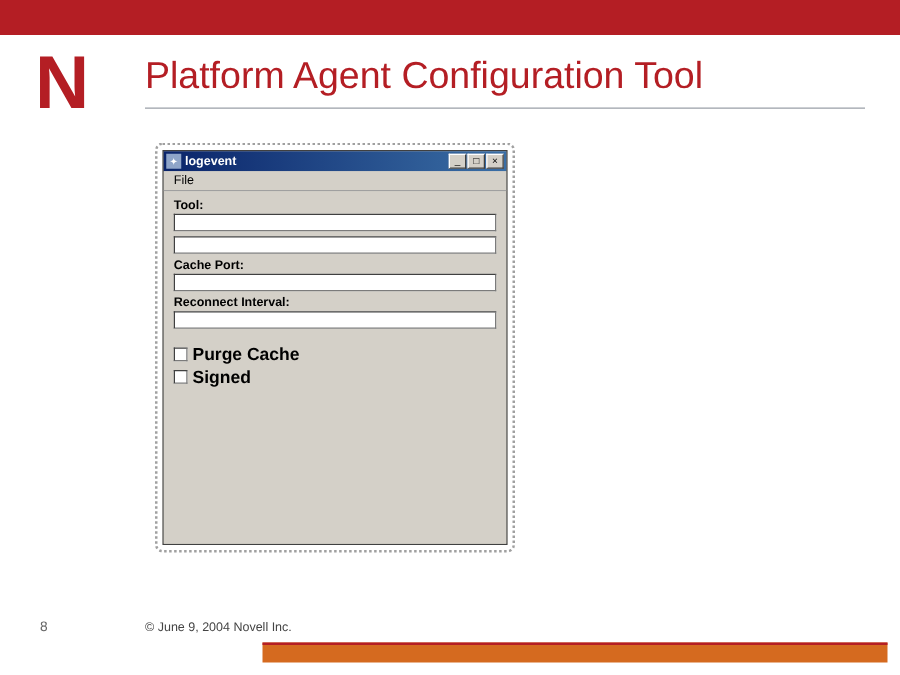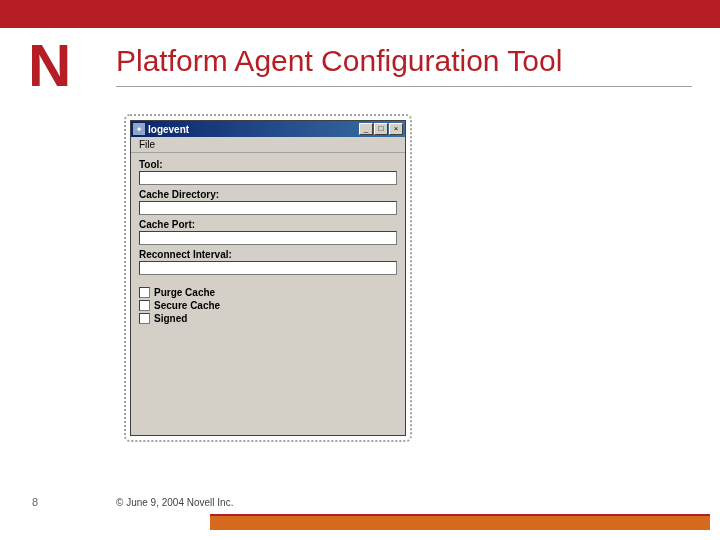--- a/index.html
+++ b/index.html
@@ -148,21 +148,21 @@
   .form-checkbox {
     width: 11px; height: 11px;
     background: #ffffff;
     border: 1px solid #7b7b7b;
     border-top-color: #404040;
     border-left-color: #404040;
     appearance: none;
     cursor: pointer;
   }
   .checkbox-label {
-    font-size: 10px;
+    font-size: 14px;
     font-weight: bold;
   }
   .page-number {
     position: absolute;
     left: 32px;
     bottom: 32px;
     font-size: 11px;
     color: #666666;
   }
   .footer-text {
@@ -205,42 +205,37 @@
     </div>
     <div class="win-menubar">
       <span class="win-menu-item">File</span>
     </div>
     <div class="win-body">
       <div class="form-row">
         <span class="form-label">Tool:</span>
         <input class="form-input" value="" style="">
       </div>
       <div class="form-row">
-        <span class="form-label">Cache Directory:</span>
         <input class="form-input" value="" style="">
       </div>
       <div class="form-row">
         <span class="form-label">Cache Port:</span>
         <input class="form-input" value="" style="">
       </div>
       <div class="form-row">
         <span class="form-label">Reconnect Interval:</span>
         <input class="form-input" value="" style="">
       </div>
       <div style="height:8px"></div>
       <div class="checkbox-row">
         <input type="checkbox" class="form-checkbox" style="">
         <span class="checkbox-label">Purge Cache</span>
       </div>
       <div class="checkbox-row">
         <input type="checkbox" class="form-checkbox" style="">
-        <span class="checkbox-label">Secure Cache</span>
-      </div>
-      <div class="checkbox-row">
-        <input type="checkbox" class="form-checkbox" style="">
         <span class="checkbox-label">Signed</span>
       </div>
     </div>
   </div>
 </div>
 
 <div class="page-number">8</div>
 <div class="footer-text">© June 9, 2004 Novell Inc.</div>
 <div class="footer-accent"></div>
 

